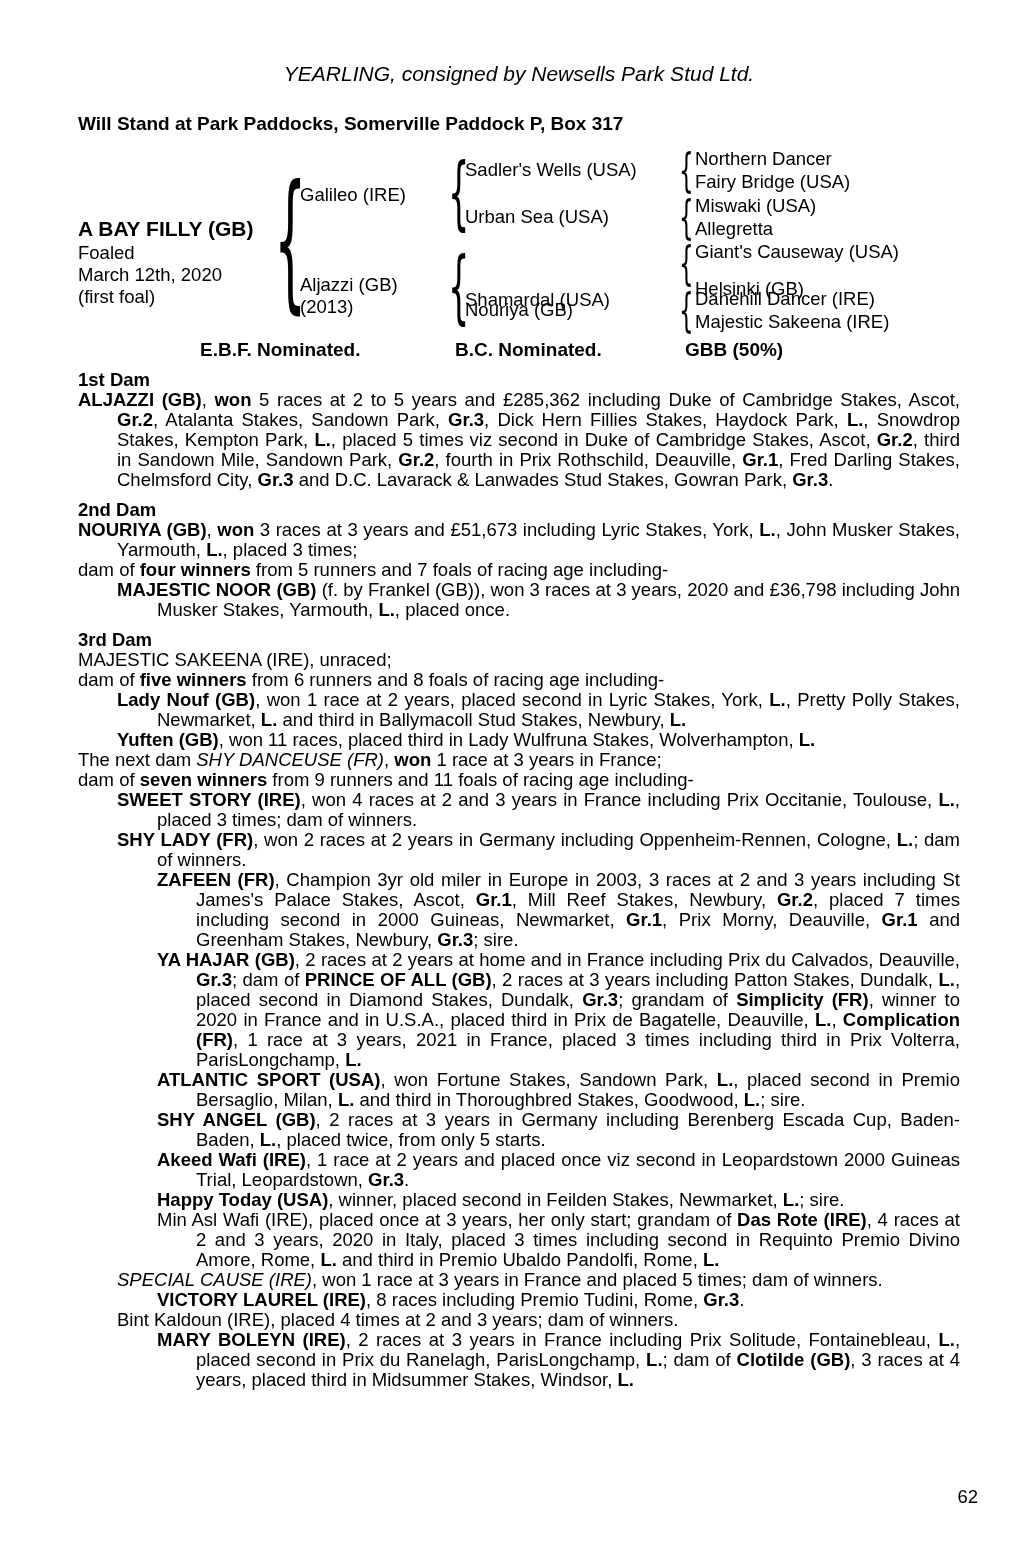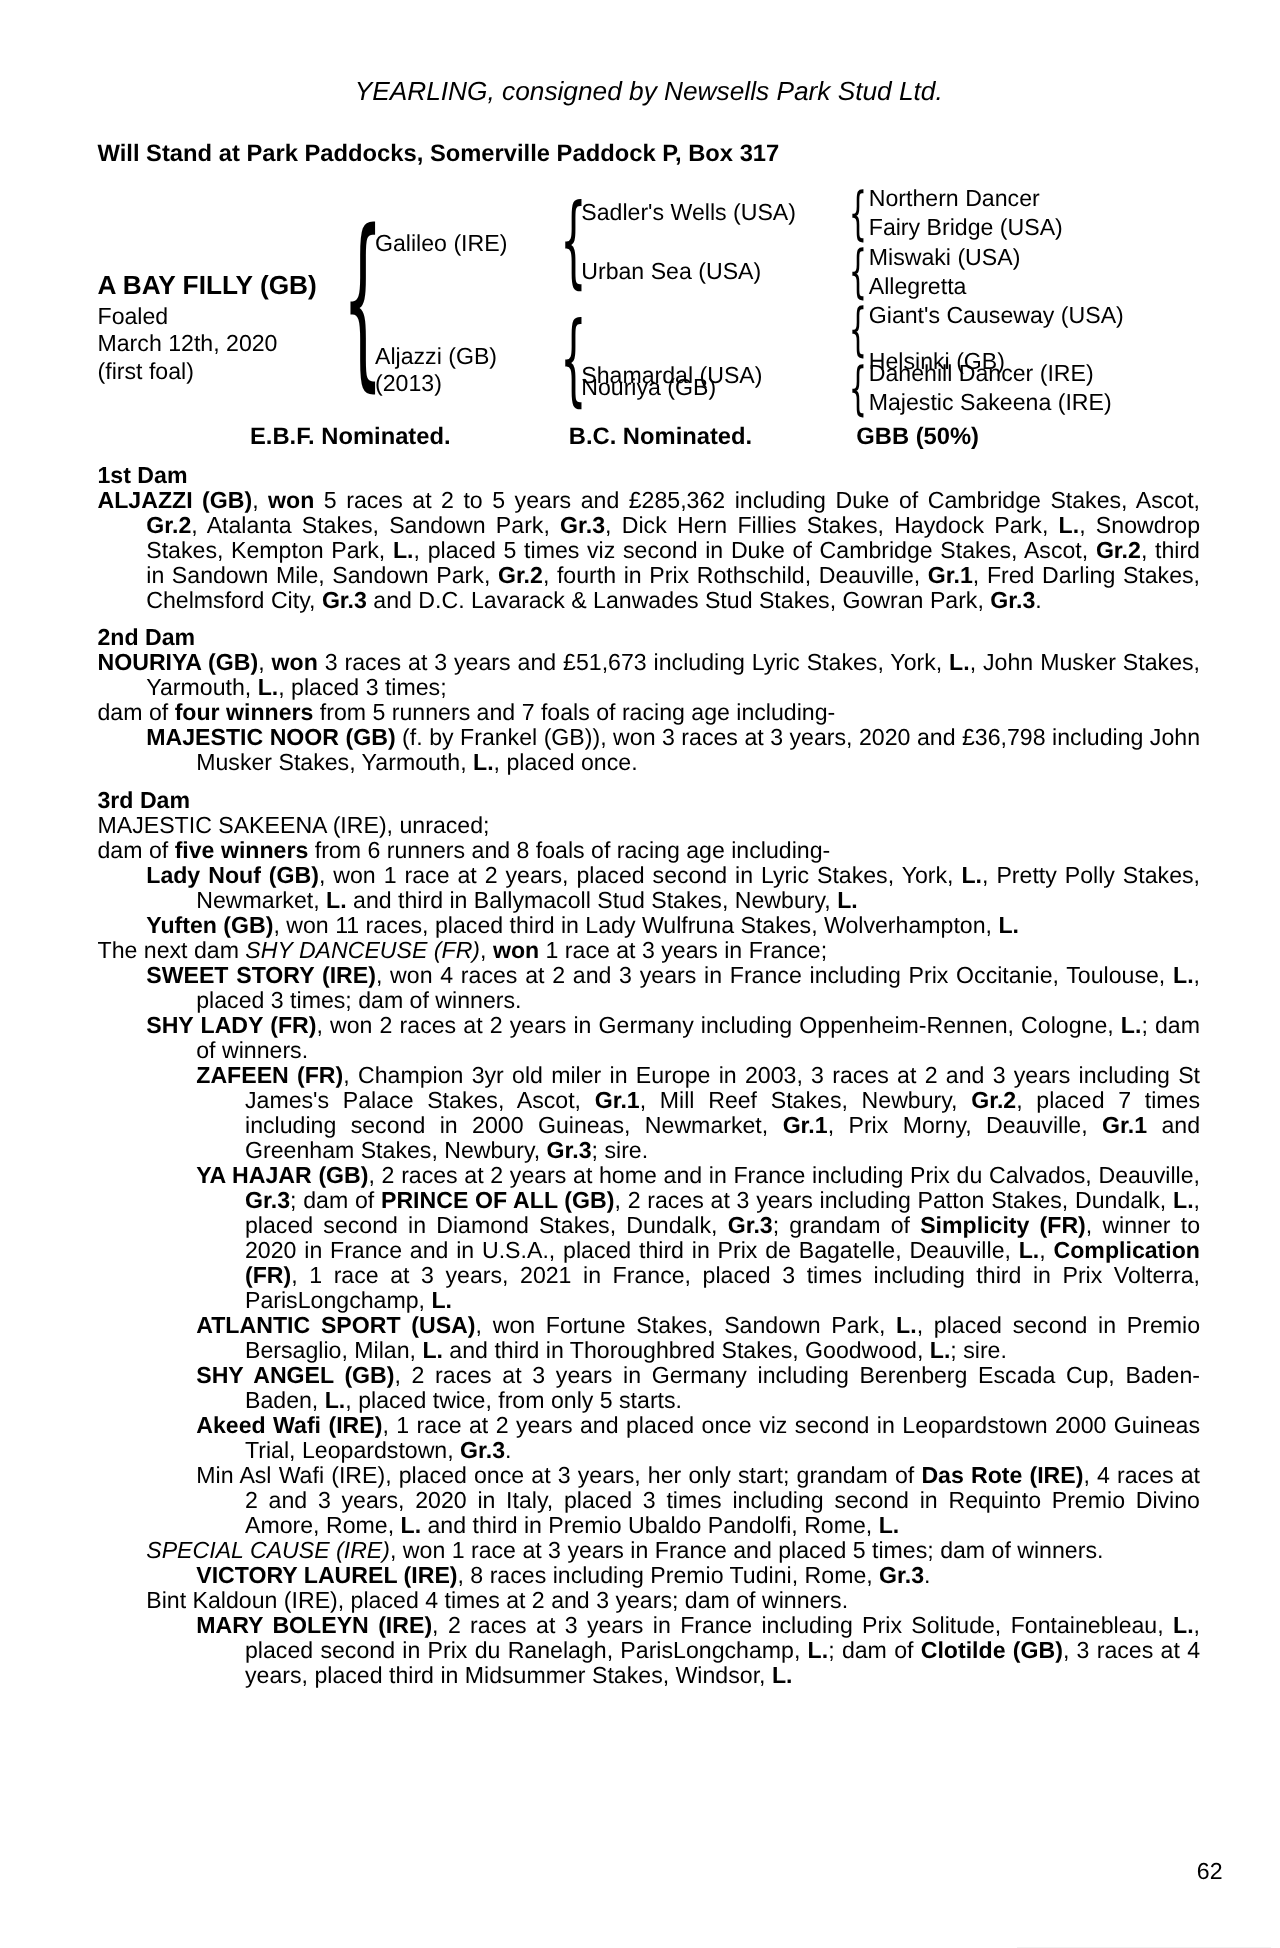--- a/index.html
+++ b/index.html
@@ -121,27 +121,29 @@
         <div class="damhead">2nd Dam</div>
         <p class="cat lvl0"><b>NOURIYA (GB)</b><span>, </span><b>won</b><span> 3 races at 3 years and £51,673 including Lyric Stakes, York, </span><b>L.</b><span>, John Musker Stakes, Yarmouth, </span><b>L.</b><span>, placed 3 times;</span></p>
         <p class="cat lvl0"><span>dam of </span><b>four winners</b><span> from 5 runners and 7 foals of racing age including-</span></p>
         <p class="cat lvl1"><b>MAJESTIC NOOR (GB)</b><span> (f. by Frankel (GB)), won 3 races at 3 years, 2020 and £36,798 including John Musker Stakes, Yarmouth, </span><b>L.</b><span>, placed once.</span></p>
         <div class="damhead">3rd Dam</div>
         <p class="cat lvl0"><span>MAJESTIC SAKEENA (IRE), unraced;</span></p>
         <p class="cat lvl0"><span>dam of </span><b>five winners</b><span> from 6 runners and 8 foals of racing age including-</span></p>
         <p class="cat lvl1"><b>Lady Nouf (GB)</b><span>, won 1 race at 2 years, placed second in Lyric Stakes, York, </span><b>L.</b><span>, Pretty Polly Stakes, Newmarket, </span><b>L.</b><span> and third in Ballymacoll Stud Stakes, Newbury, </span><b>L.</b></p>
         <p class="cat lvl1"><b>Yuften (GB)</b><span>, won 11 races, placed third in Lady Wulfruna Stakes, Wolverhampton, </span><b>L.</b></p>
         <p class="cat lvl0 gap-top"><span>The next dam </span><i>SHY DANCEUSE (FR)</i><span>, </span><b>won</b><span> 1 race at 3 years in France;</span></p>
+        <p class="cat lvl0"><span>dam of </span><b>seven winners</b><span> from 9 runners and 11 foals of racing age including-</span></p>
         <p class="cat lvl1"><b>SWEET STORY (IRE)</b><span>, won 4 races at 2 and 3 years in France including Prix Occitanie, Toulouse, </span><b>L.</b><span>, placed 3 times; dam of winners.</span></p>
         <p class="cat lvl1"><b>SHY LADY (FR)</b><span>, won 2 races at 2 years in Germany including Oppenheim-Rennen, Cologne, </span><b>L.</b><span>; dam of winners.</span></p>
         <p class="cat lvl2"><b>ZAFEEN (FR)</b><span>, Champion 3yr old miler in Europe in 2003, 3 races at 2 and 3 years including St James's Palace Stakes, Ascot, </span><b>Gr.1</b><span>, Mill Reef Stakes, Newbury, </span><b>Gr.2</b><span>, placed 7 times including second in 2000 Guineas, Newmarket, </span><b>Gr.1</b><span>, Prix Morny, Deauville, </span><b>Gr.1</b><span> and Greenham Stakes, Newbury, </span><b>Gr.3</b><span>; sire.</span></p>
         <p class="cat lvl2"><b>YA HAJAR (GB)</b><span>, 2 races at 2 years at home and in France including Prix du Calvados, Deauville, </span><b>Gr.3</b><span>; dam of </span><b>PRINCE OF ALL (GB)</b><span>, 2 races at 3 years including Patton Stakes, Dundalk, </span><b>L.</b><span>, placed second in Diamond Stakes, Dundalk, </span><b>Gr.3</b><span>; grandam of </span><b>Simplicity (FR)</b><span>, winner to 2020 in France and in U.S.A., placed third in Prix de Bagatelle, Deauville, </span><b>L.</b><span>, </span><b>Complication (FR)</b><span>, 1 race at 3 years, 2021 in France, placed 3 times including third in Prix Volterra, ParisLongchamp, </span><b>L.</b></p>
         <p class="cat lvl2"><b>ATLANTIC SPORT (USA)</b><span>, won Fortune Stakes, Sandown Park, </span><b>L.</b><span>, placed second in Premio Bersaglio, Milan, </span><b>L.</b><span> and third in Thoroughbred Stakes, Goodwood, </span><b>L.</b><span>; sire.</span></p>
         <p class="cat lvl2"><b>SHY ANGEL (GB)</b><span>, 2 races at 3 years in Germany including Berenberg Escada Cup, Baden-Baden, </span><b>L.</b><span>, placed twice, from only 5 starts.</span></p>
         <p class="cat lvl2"><b>Akeed Wafi (IRE)</b><span>, 1 race at 2 years and placed once viz second in Leopardstown 2000 Guineas Trial, Leopardstown, </span><b>Gr.3</b><span>.</span></p>
+        <p class="cat lvl2"><b>Happy Today (USA)</b><span>, winner, placed second in Feilden Stakes, Newmarket, </span><b>L.</b><span>; sire.</span></p>
         <p class="cat lvl2"><span>Min Asl Wafi (IRE), placed once at 3 years, her only start; grandam of </span><b>Das Rote (IRE)</b><span>, 4 races at 2 and 3 years, 2020 in Italy, placed 3 times including second in Requinto Premio Divino Amore, Rome, </span><b>L.</b><span> and third in Premio Ubaldo Pandolfi, Rome, </span><b>L.</b></p>
         <p class="cat lvl1"><i>SPECIAL CAUSE (IRE)</i><span>, won 1 race at 3 years in France and placed 5 times; dam of winners.</span></p>
         <p class="cat lvl2"><b>VICTORY LAUREL (IRE)</b><span>, 8 races including Premio Tudini, Rome, </span><b>Gr.3</b><span>.</span></p>
         <p class="cat lvl1"><span>Bint Kaldoun (IRE), placed 4 times at 2 and 3 years; dam of winners.</span></p>
         <p class="cat lvl2"><b>MARY BOLEYN (IRE)</b><span>, 2 races at 3 years in France including Prix Solitude, Fontainebleau, </span><b>L.</b><span>, placed second in Prix du Ranelagh, ParisLongchamp, </span><b>L.</b><span>; dam of </span><b>Clotilde (GB)</b><span>, 3 races at 4 years, placed third in Midsummer Stakes, Windsor, </span><b>L.</b></p>
       </div>
 
   </div>
 
   <div class="page-number">62</div>

